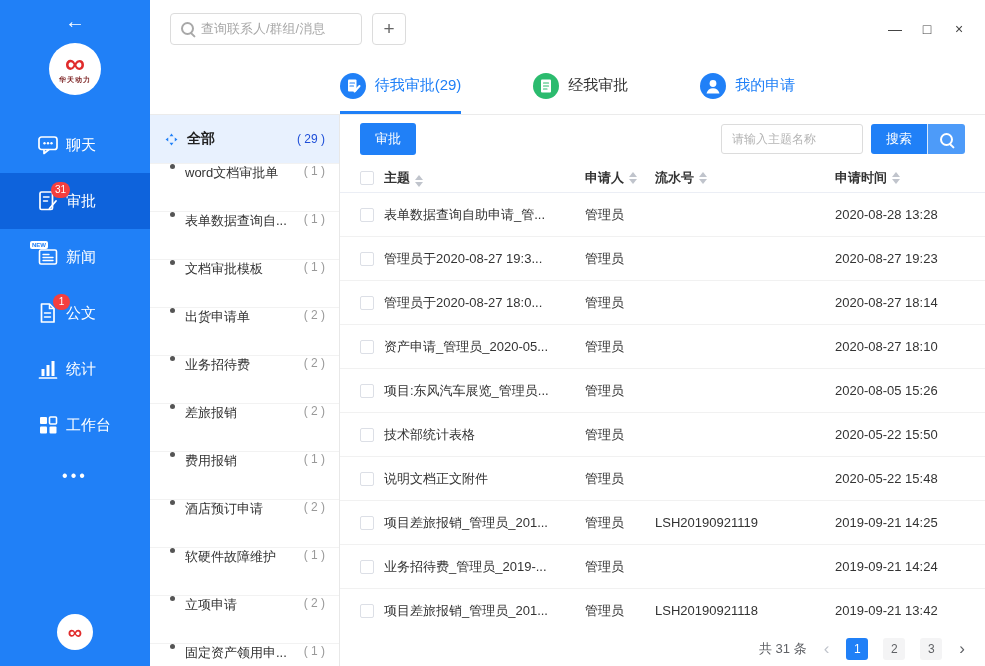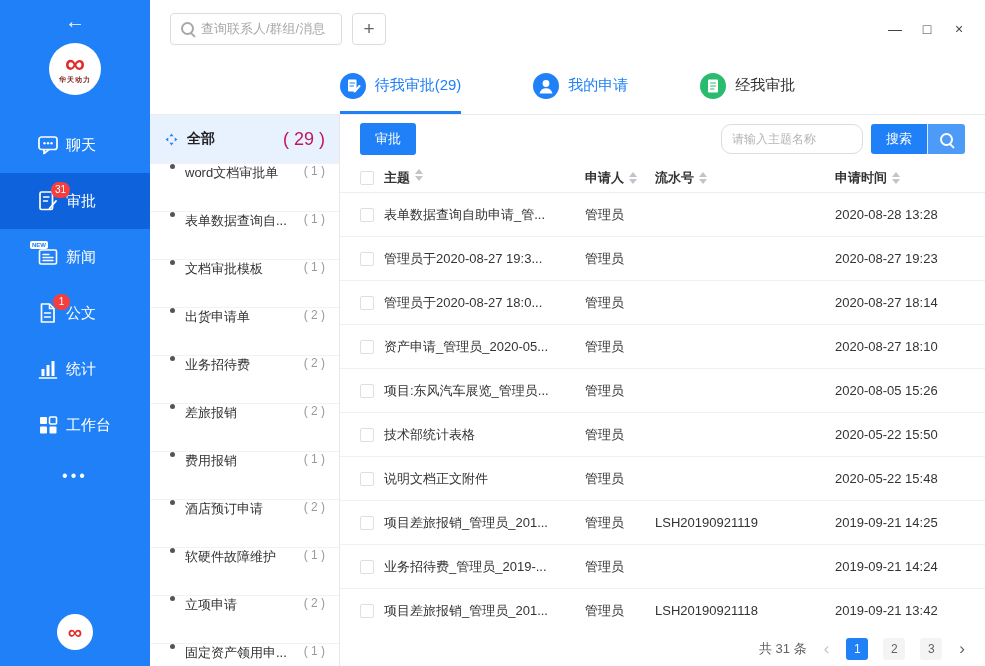--- a/index.html
+++ b/index.html
@@ -20,21 +20,21 @@
   .menu-item .lbl{margin-left:6px;font-size:15px;color:#fff}
   .badge{position:absolute;top:-7px;right:-10px;min-width:17px;height:16px;background:#F53F3F;color:#fff;border-radius:9px;font-size:10px;line-height:16px;text-align:center;padding:0 4px}
   .new-chip{position:absolute;top:-4px;left:-6px;background:#fff;color:#2080F7;font-size:6px;font-weight:bold;border-radius:2px;padding:1px 2px;line-height:1}
   .more{margin-top:14px;color:#fff;font-size:16px;letter-spacing:3px;cursor:pointer}
   .logo-bottom{margin-top:auto;margin-bottom:16px;width:36px;height:36px;background:#fff;border-radius:50%;display:flex;align-items:center;justify-content:center;color:#E02B2B;font-size:20px;font-weight:bold;cursor:pointer}
 
   
   .main-col{flex:1;display:flex;flex-direction:column;min-width:0}
 
   .titlebar{height:57px;display:flex;align-items:center;padding:0 10px 0 20px;background:#fff}
-  .search-box{width:172px;height:32px;border:1px solid #dcdcdc;border-radius:4px;display:flex;align-items:center;gap:7px;padding:0 10px;color:#a8a8a8}
+  .search-box{width:192px;height:32px;border:1px solid #dcdcdc;border-radius:4px;display:flex;align-items:center;gap:7px;padding:0 10px;color:#a8a8a8}
   .search-box input{border:none;outline:none;flex:1;font-size:13px;color:#333;font-family:inherit;min-width:0}
   .search-box input::placeholder{color:#a8a8a8}
   .add-btn{width:34px;height:32px;margin-left:10px;border:1px solid #dcdcdc;border-radius:4px;background:#fff;color:#666;font-size:19px;line-height:1;cursor:pointer}
   .win-controls{margin-left:auto;display:flex;align-items:center}
   .win-controls span{width:32px;text-align:center;color:#444;font-size:14px;cursor:pointer}
 
   .mag{box-sizing:border-box;width:13px;height:13px;border:2px solid currentColor;border-radius:50%;position:relative;display:inline-block;flex-shrink:0}
   .mag::after{content:"";position:absolute;width:2px;height:6px;background:currentColor;left:9px;top:8px;transform:rotate(-45deg);border-radius:1px}
 
   .tabsbar{height:58px;border-bottom:1px solid #ebebeb;display:flex;align-items:stretch;justify-content:center;gap:72px;background:#fff}
@@ -42,40 +42,40 @@
   .tab.active{color:#2080F7;border-bottom-color:#2080F7}
   .tab.blue-text{color:#2080F7;border-bottom-color:transparent}
   .tab .tic{width:26px;height:26px;flex-shrink:0}
 
   .content{flex:1;display:flex;min-height:0}
 
   
   .cats{width:190px;border-right:1px solid #e8e8e8;overflow:hidden;flex-shrink:0;background:#fff}
   .cat-all{height:48px;background:#E8F1FE;display:flex;align-items:center;padding:0 14px;cursor:pointer}
   .cat-all .al{font-weight:bold;font-size:14px;color:#222;margin-left:8px}
-  .cat-all .cnt{margin-left:auto;color:#be185d;font-size:18px}
+  .cat-all .cnt{margin-left:auto;color:#1d4ed8;font-size:12px}
   .cat-item{height:48px;display:flex;align-items:flex-start;padding:0 14px 0 20px;border-top:1px solid #f2f2f2;cursor:pointer}
   .cat-item .dot{width:5px;height:5px;border-radius:50%;background:#555;margin-right:10px;flex-shrink:0}
   .cat-item .cl{font-size:13px;color:#333;white-space:nowrap;overflow:hidden}
   .cat-item .cnt{margin-left:auto;color:#999;font-size:12px;flex-shrink:0;padding-left:6px}
 
   
   .list-area{flex:1;display:flex;flex-direction:column;min-width:0;background:#fff}
   .toolbar{height:48px;display:flex;align-items:center;padding:0 20px}
   .btn-approve{background:#2080F7;color:#fff;border:none;border-radius:3px;font-size:13px;padding:7px 15px;cursor:pointer;font-family:inherit}
   .tb-right{margin-left:auto;display:flex;align-items:center}
-  .subject-input{width:142px;height:30px;border:1px solid #dcdcdc;border-radius:10px;padding:0 10px;font-size:12px;color:#333;outline:none;font-family:inherit;margin-right:8px}
+  .subject-input{width:142px;height:30px;border:1px solid #dcdcdc;border-radius:3px;padding:0 10px;font-size:12px;color:#333;outline:none;font-family:inherit;margin-right:8px}
   .subject-input::placeholder{color:#b4b4b4}
   .btn-search{height:30px;width:56px;background:#2080F7;color:#fff;border:none;border-radius:3px 0 0 3px;font-size:13px;cursor:pointer;font-family:inherit}
   .btn-mag{height:30px;width:38px;background:#4D9BF9;border:none;border-left:1px solid rgba(255,255,255,.8);border-radius:0 3px 3px 0;color:#fff;display:flex;align-items:center;justify-content:center;cursor:pointer}
 
   .thead{height:30px;display:flex;align-items:center;border-bottom:1px solid #ebeef5;font-weight:bold;font-size:13px;color:#333}
   .trow{height:44px;display:flex;align-items:center;border-bottom:1px solid #f1f1f1;font-size:13px;color:#333;cursor:pointer}
   .col-cb{width:44px;padding-left:20px;display:flex;align-items:center;flex-shrink:0}
-  .col-subject{width:201px;padding-right:15px;white-space:nowrap;overflow:hidden;flex-shrink:0;display:flex;align-items:flex-start}
+  .col-subject{width:201px;padding-right:15px;white-space:nowrap;overflow:hidden;flex-shrink:0;display:flex;align-items:flex-end}
   .col-applicant{width:70px;flex-shrink:0;display:flex;align-items:center}
   .col-serial{width:180px;flex-shrink:0;display:flex;align-items:center}
   .col-time{flex:1;display:flex;align-items:center}
   .checkbox{width:14px;height:14px;border:1px solid #dcdfe6;border-radius:2px;background:#fff;display:inline-block;cursor:pointer}
   .sort{display:inline-flex;flex-direction:column;gap:2px;margin-left:5px}
   .sort i{width:0;height:0;border-left:4px solid transparent;border-right:4px solid transparent;display:block}
   .sort .up{border-bottom:5px solid #c0c4cc}
   .sort .down{border-top:5px solid #c0c4cc}
   .tbody{flex:1;overflow:hidden}
 
@@ -194,39 +194,39 @@
         <span class="tic">
           <svg width="26" height="26" viewBox="0 0 26 26">
               <circle cx="13" cy="13" r="13" fill="#2080F7"></circle>
               <rect x="8" y="6.5" width="8.5" height="12" rx="1" fill="#fff"></rect>
               <path d="M10 10h4.5M10 13h3.5" stroke="#2080F7" stroke-width="1.2" stroke-linecap="round"></path>
               <path d="M14.5 18.5l5-5.5" stroke="#fff" stroke-width="2" stroke-linecap="round"></path>
             </svg>
         </span>
         <span>待我审批(29)</span>
       </div>
+      <div class="tab">
+        <span class="tic">
+          <svg width="26" height="26" viewBox="0 0 26 26">
+              <circle cx="13" cy="13" r="13" fill="#2BBB6E"></circle>
+              <rect x="8" y="6.5" width="10" height="13" rx="1" fill="#fff"></rect>
+              <path d="M10.5 10h5M10.5 13h5M10.5 16h3.5" stroke="#2BBB6E" stroke-width="1.2" stroke-linecap="round"></path>
+            </svg>
+        </span>
+        <span>经我审批</span>
+      </div>
       <div class="tab blue-text">
         <span class="tic">
           <svg width="26" height="26" viewBox="0 0 26 26">
               <circle cx="13" cy="13" r="13" fill="#2080F7"></circle>
               <circle cx="13" cy="10.5" r="3.4" fill="#fff"></circle>
               <path d="M6.5 20.5c.8-3.5 3.4-5.2 6.5-5.2s5.7 1.7 6.5 5.2z" fill="#fff"></path>
             </svg>
         </span>
         <span>我的申请</span>
-      </div>
-      <div class="tab">
-        <span class="tic">
-          <svg width="26" height="26" viewBox="0 0 26 26">
-              <circle cx="13" cy="13" r="13" fill="#2BBB6E"></circle>
-              <rect x="8" y="6.5" width="10" height="13" rx="1" fill="#fff"></rect>
-              <path d="M10.5 10h5M10.5 13h5M10.5 16h3.5" stroke="#2BBB6E" stroke-width="1.2" stroke-linecap="round"></path>
-            </svg>
-        </span>
-        <span>经我审批</span>
       </div>
     </div>
 
     <div class="content">
 
       <aside class="cats">
         <div class="cat-all">
           <span style="display:inline-flex">
             <svg width="15" height="15" viewBox="0 0 24 24">
                 <path d="M12 2.5l3.2 4.3H8.8z" fill="#2080F7"></path>

